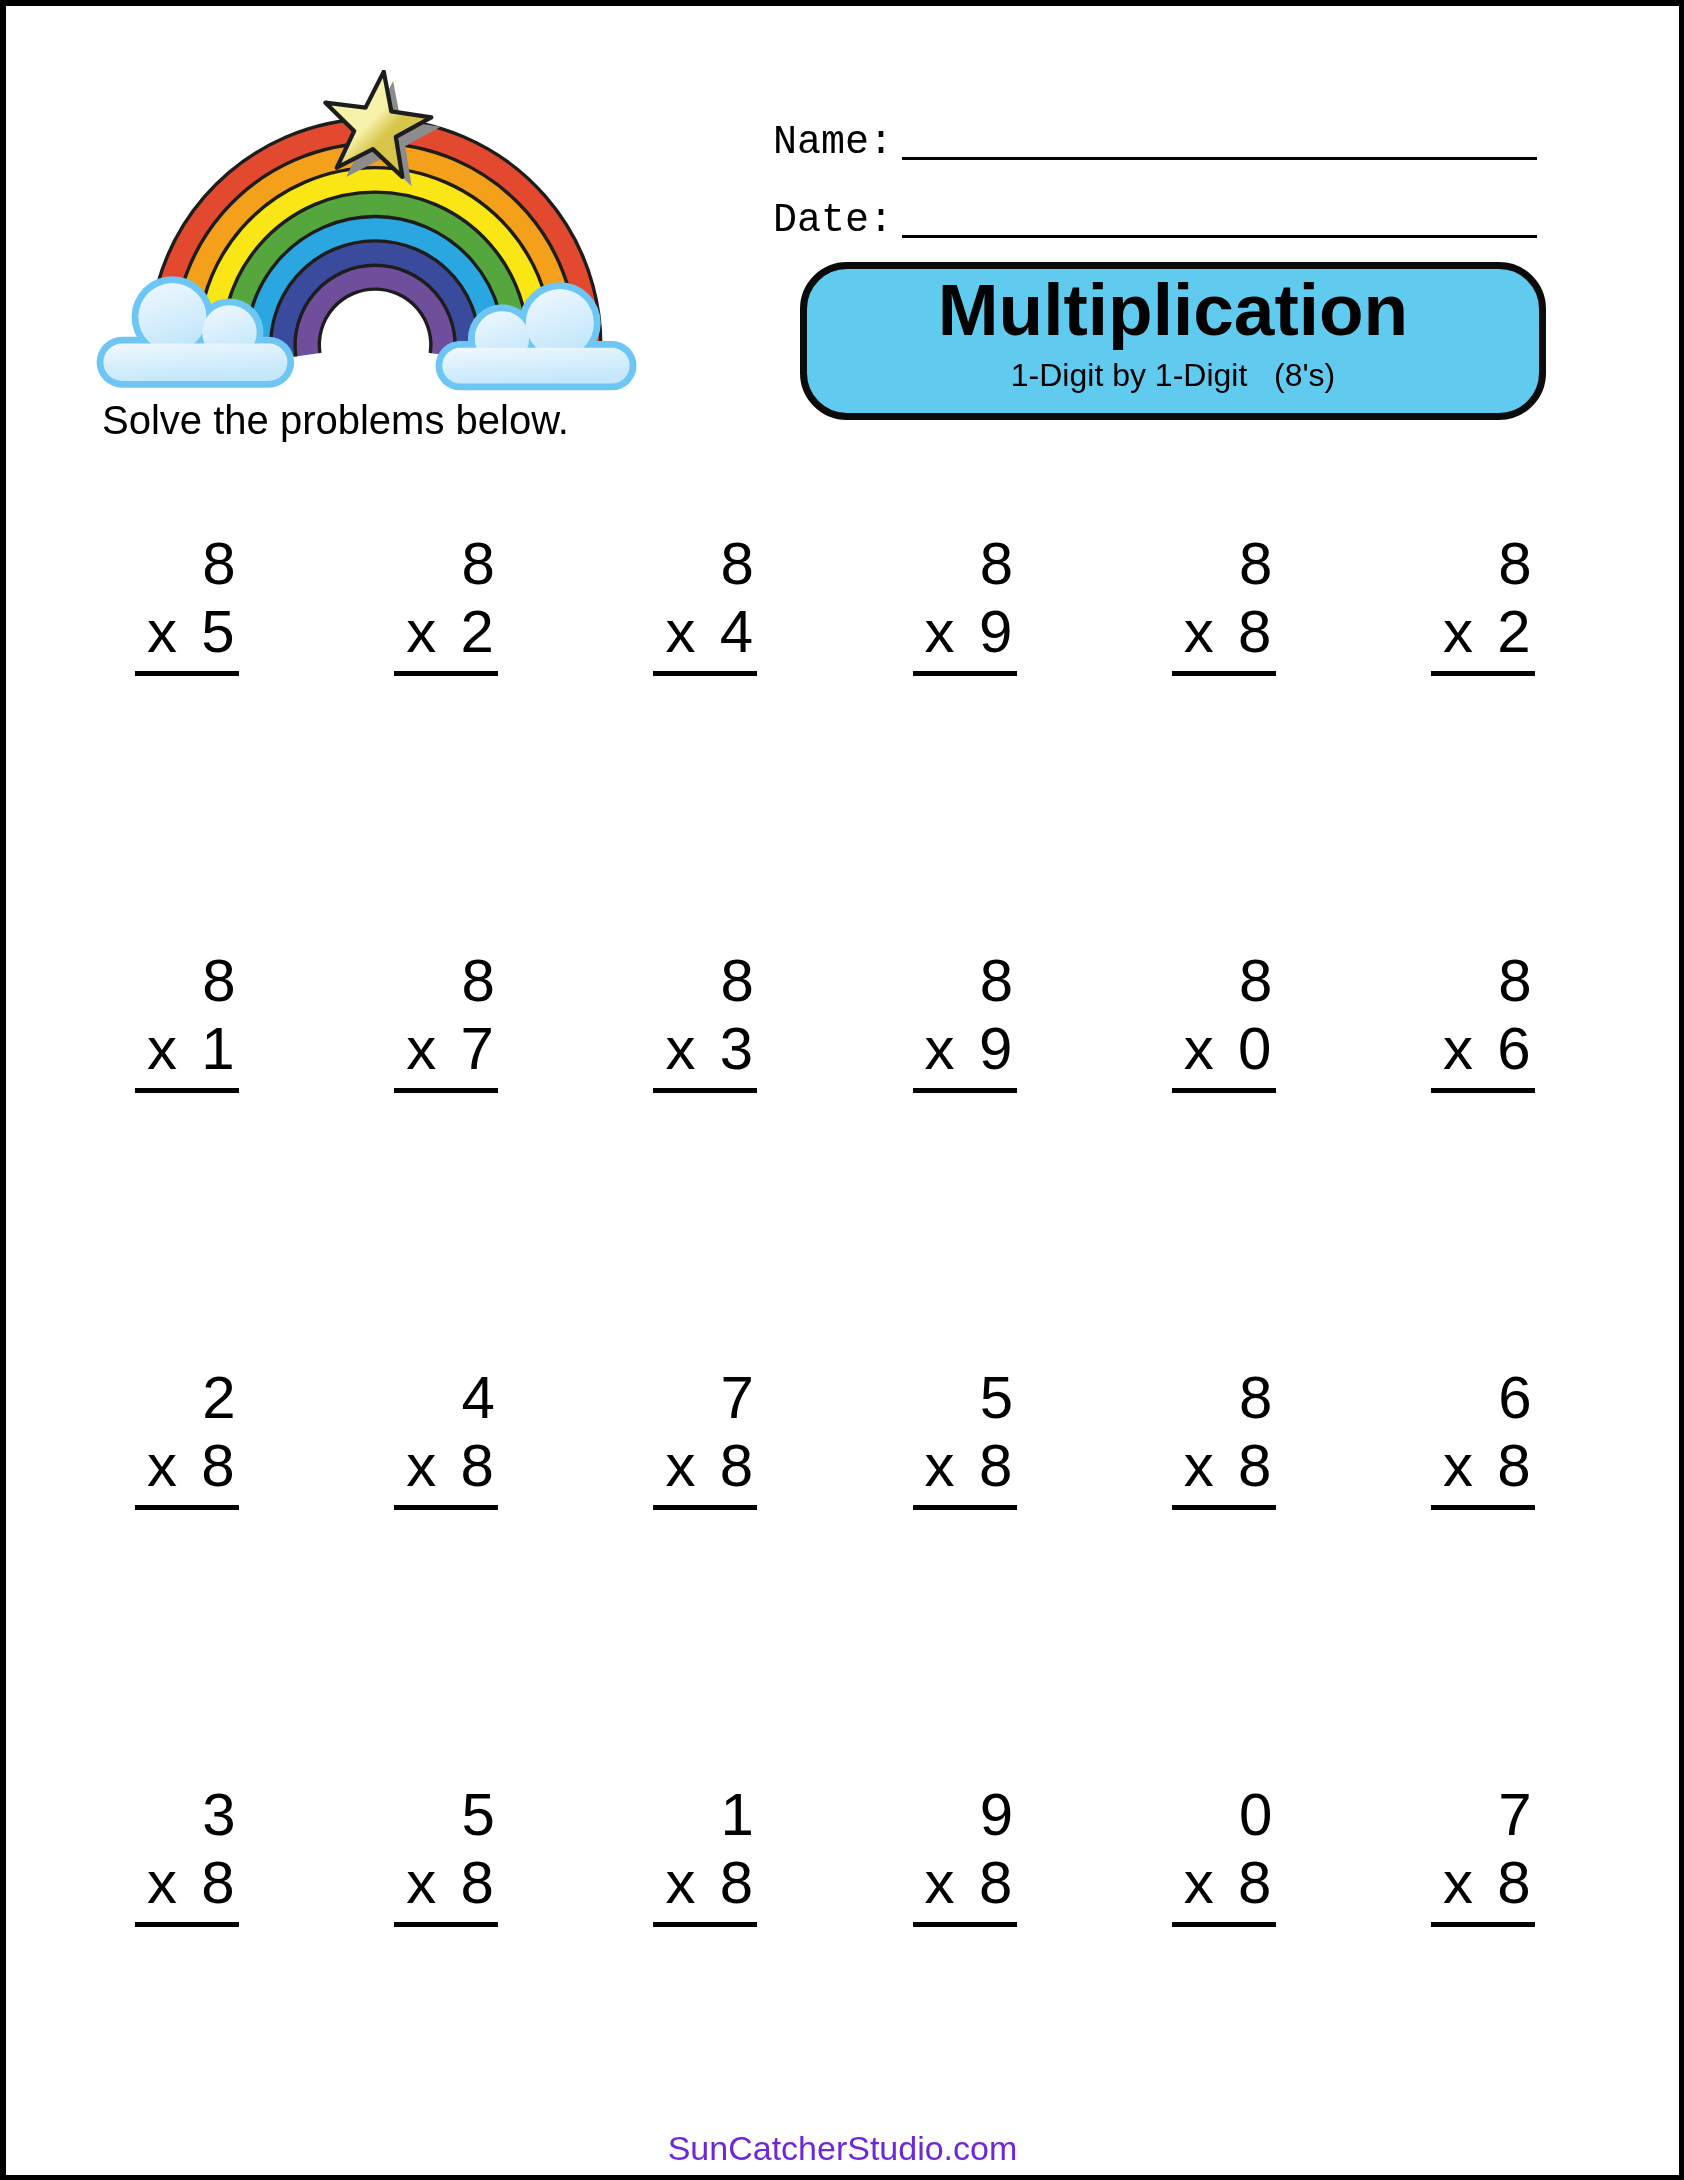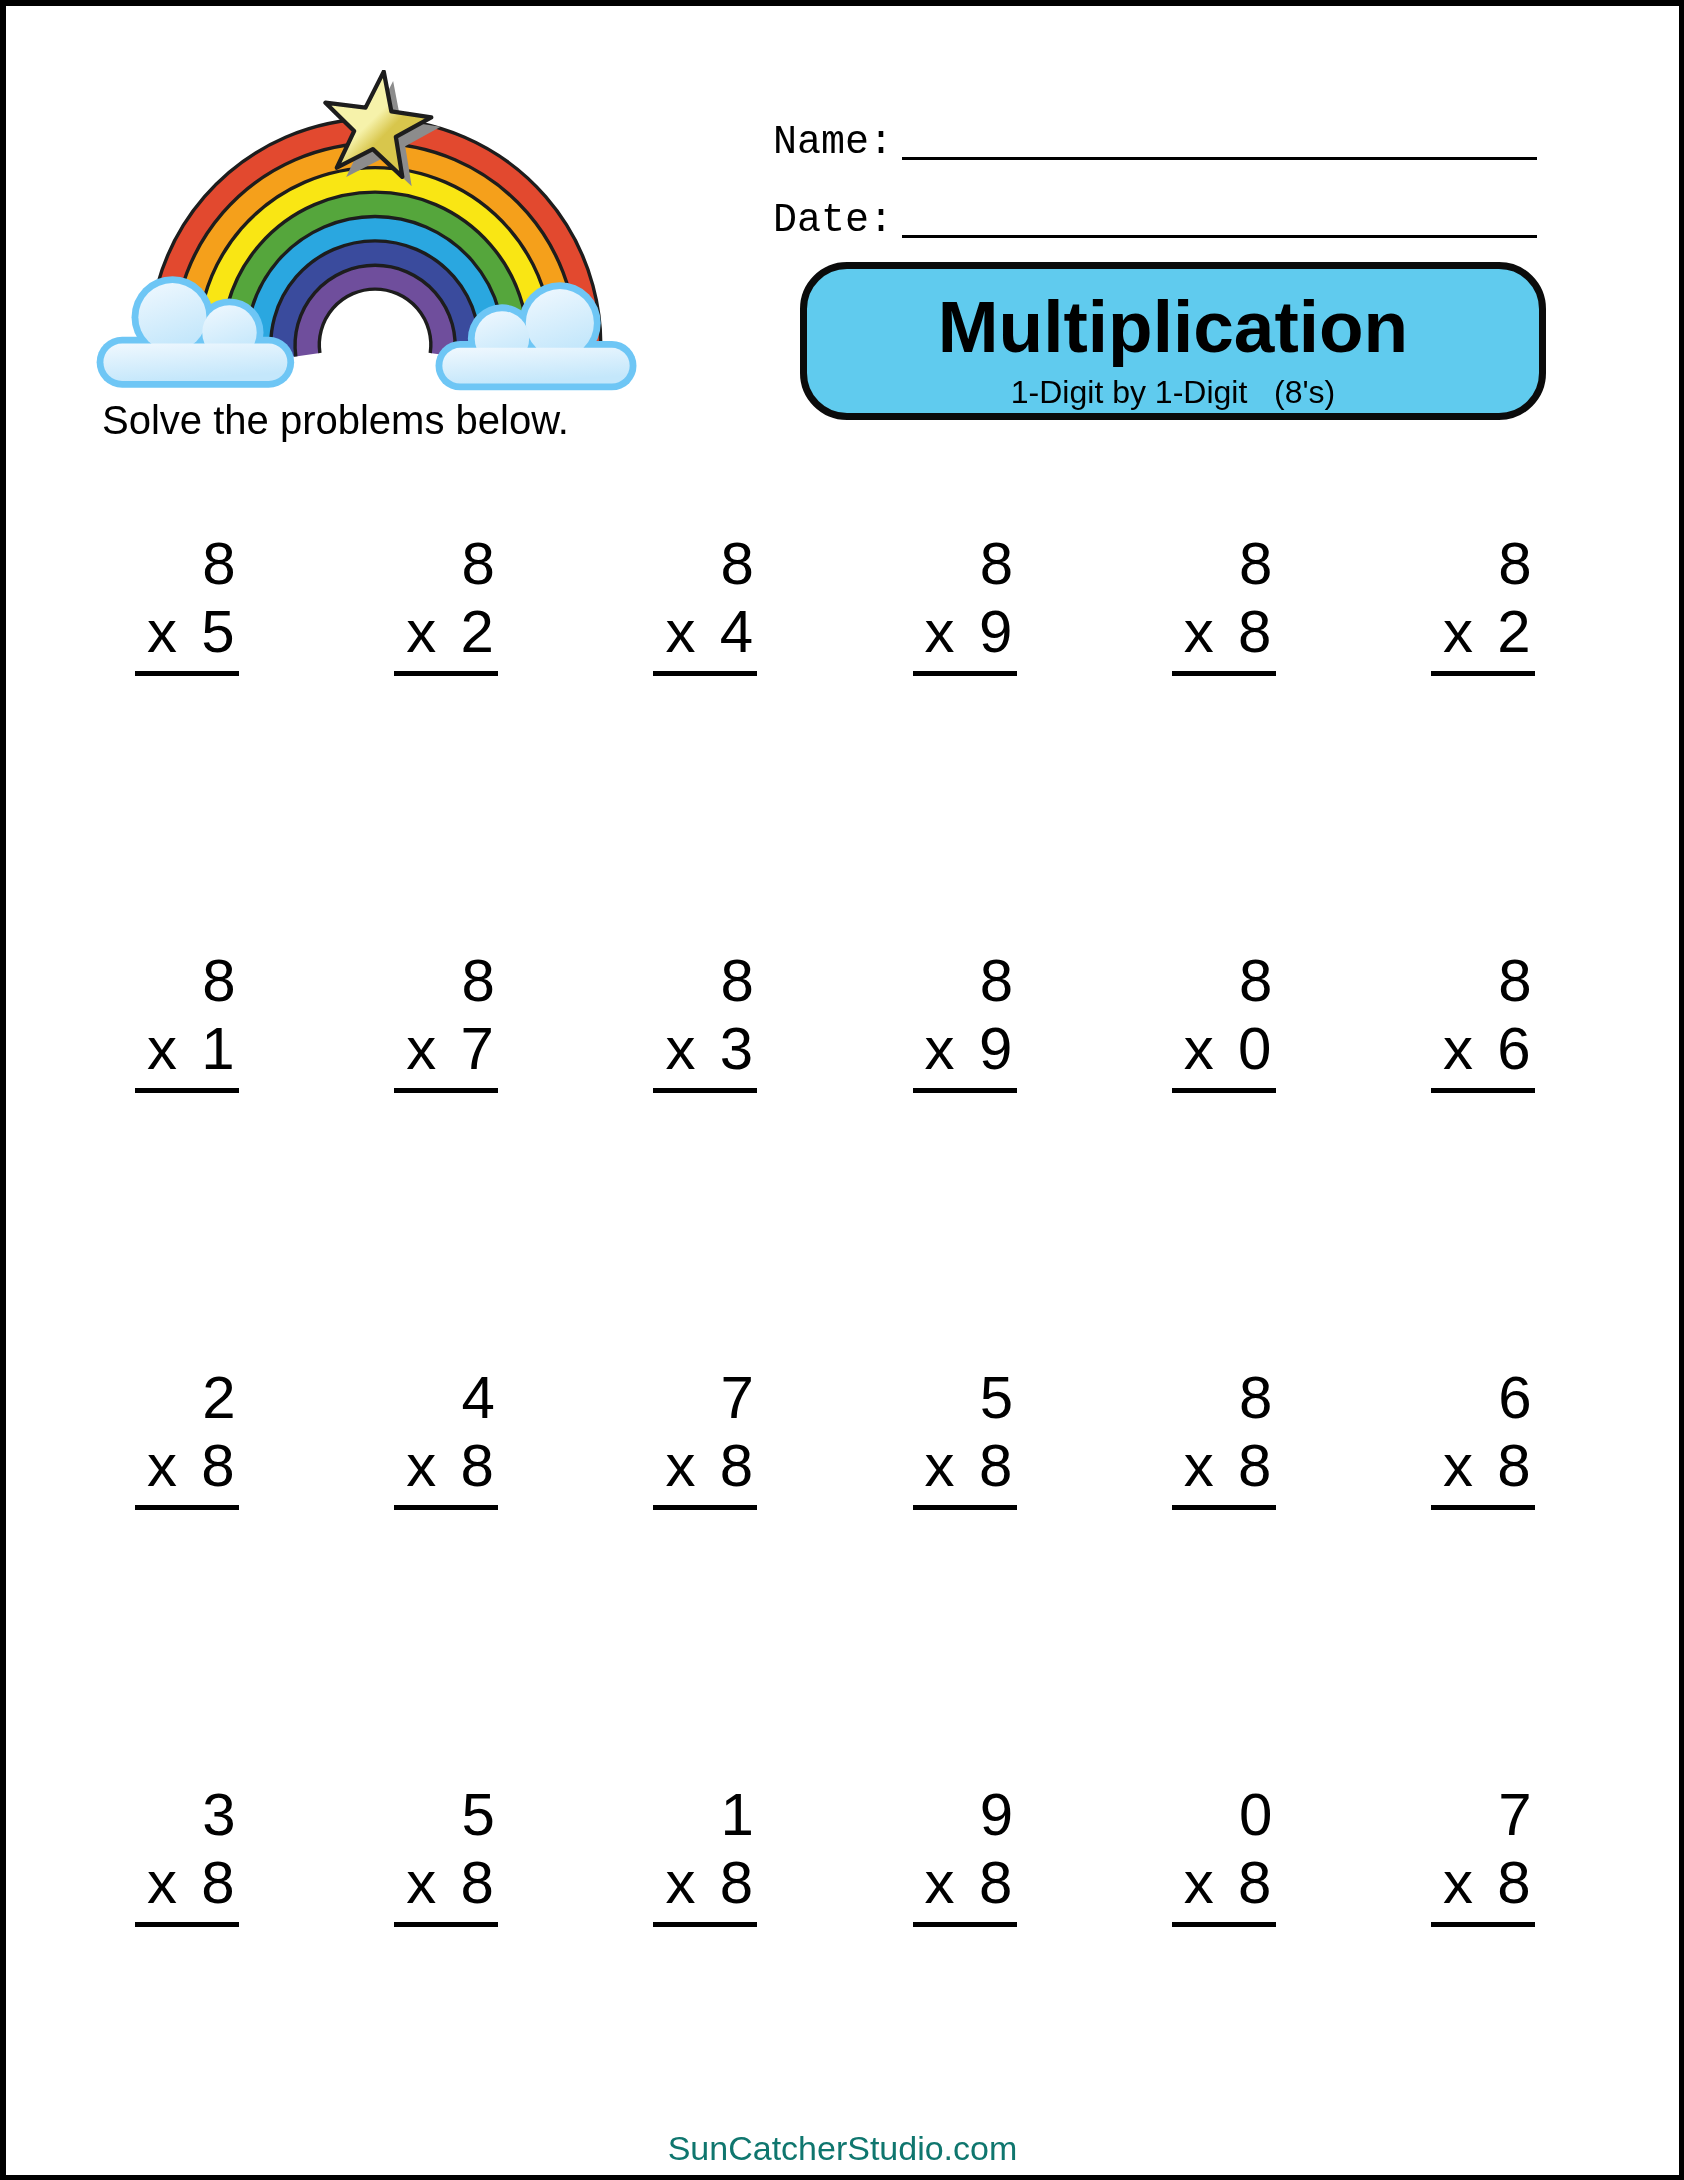--- a/index.html
+++ b/index.html
@@ -23,41 +23,41 @@
   .field { position:absolute; display:flex; align-items:flex-end; gap:8.5px; font-size:40px; line-height:49px; }
   .name-field { left:666px; top:102px; }
   .date-field { left:666px; top:180px; }
   .field-label { display:inline-block; width:221px; text-align:right;font-family:Liberation Mono, monospace; }
   .field-line  { width:635px; height:49px; border-bottom:3.4px solid #000; margin-bottom:6.8px; }
 
   .badge {
     position:absolute; left:794px; top:256px;
     width:746px; height:158px; box-sizing:border-box;
     border:7.7px solid #0b0b0b; border-radius:47px;
-    text-align:center; padding-top:18px;
+    text-align:center; padding-top:1px;
   }
   .badge-title   { font-size:73px; line-height:80px; font-weight:bold; }
   .badge-subtitle{ font-size:32px; line-height:51px; white-space:pre; }
 
   .problems {
     position:absolute; left:129px; top:524px; width:1400px;
     display:grid; grid-template-columns:repeat(6,104px);
     justify-content:space-between; grid-auto-rows:417px;
   }
   .problem   { width:104px; font-size:60px; line-height:68px; }
   .p-top     { text-align:right; padding-right:3.4px; }
   .p-bottom  {
     display:flex; justify-content:space-between; align-items:baseline;
     padding:0 4.3px 5.1px 12px;
     border-bottom:5.1px solid #000;
   }
 
   .footer {
     position:absolute; left:0; right:0; top:2123px;
-    text-align:center; font-size:34px; color:#0f766e;
+    text-align:center; font-size:34px; color:#6d28d9;
   }
 </style>
 </head>
 <body>
 
 <div class="page">
 
   <svg class="art" viewBox="0 0 660 400">
     <defs>
       <linearGradient id="starGrad" x1="0" y1="0" x2="1" y2="1">

